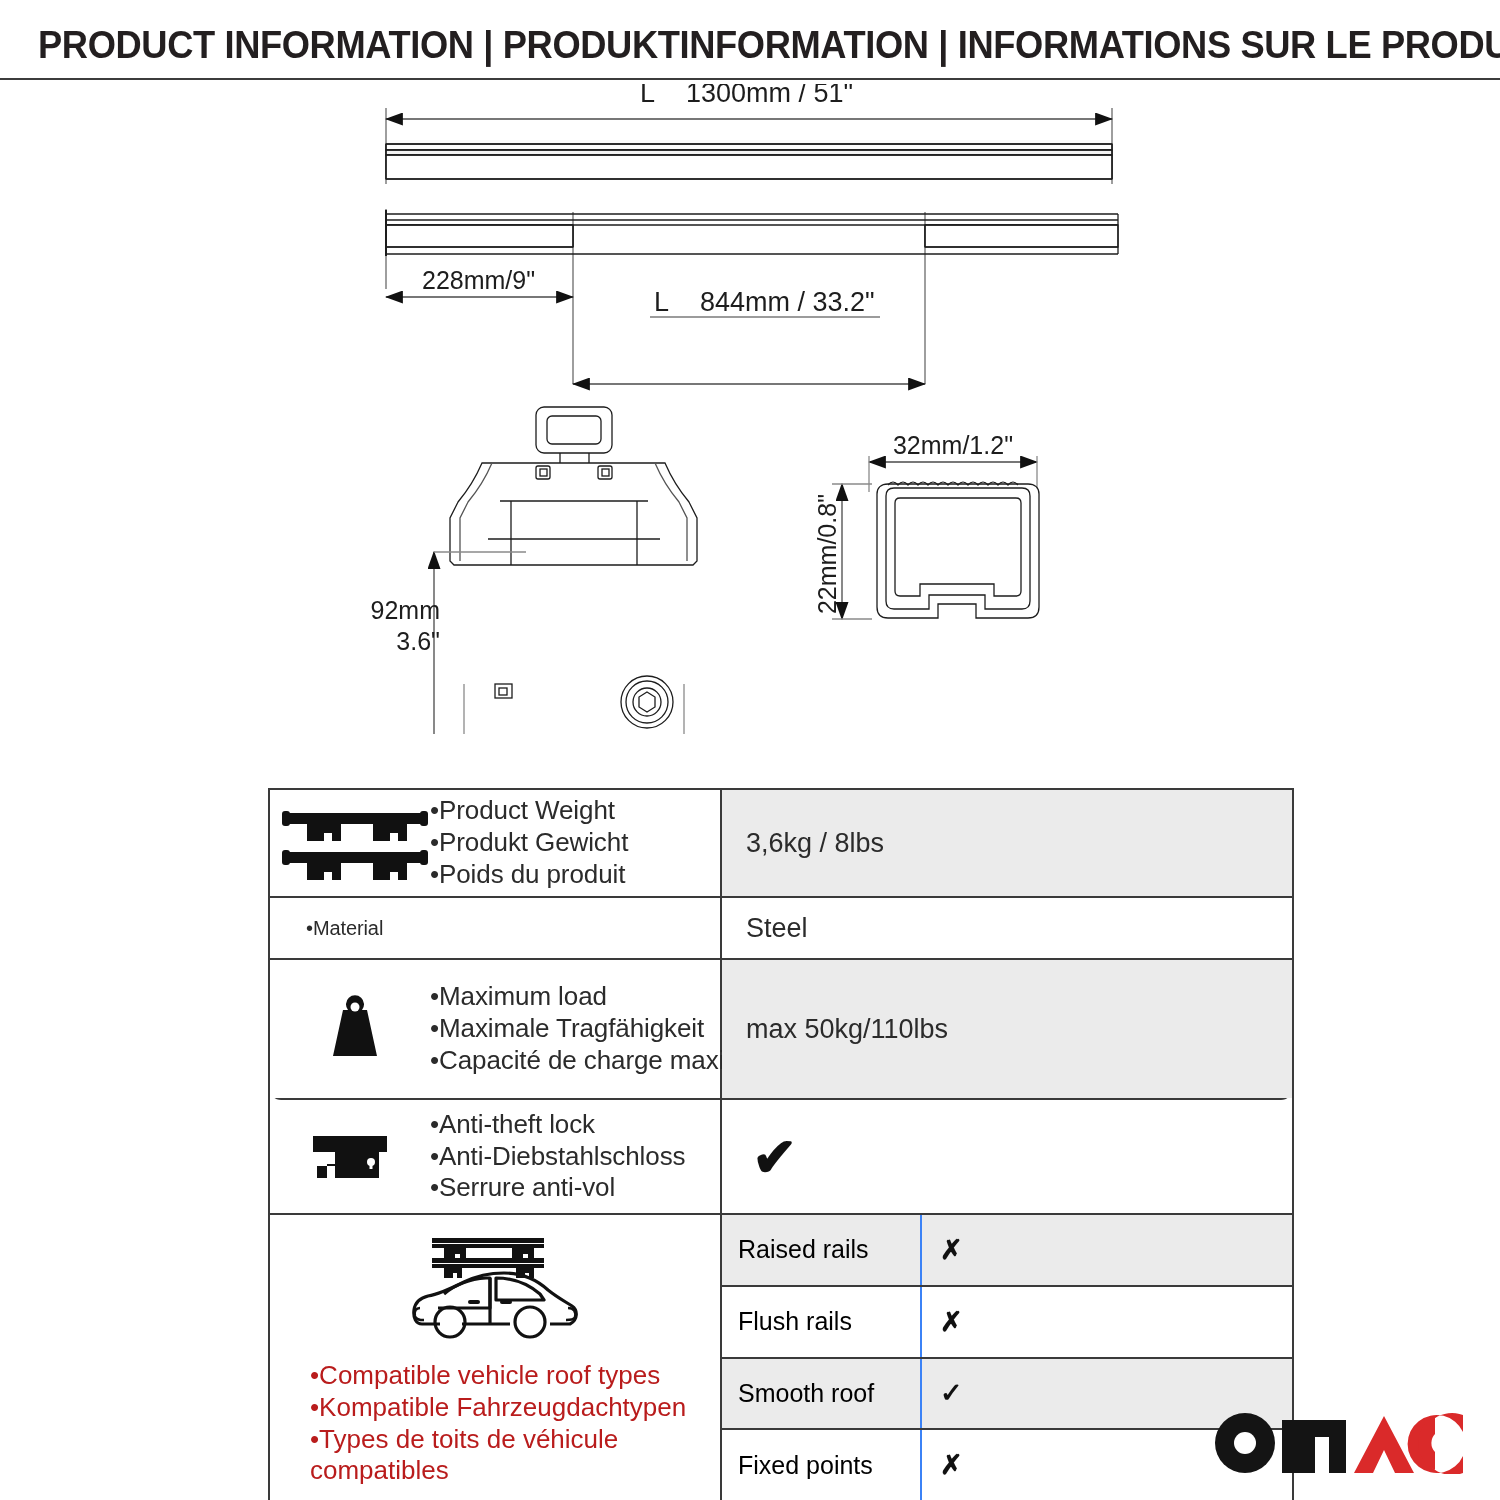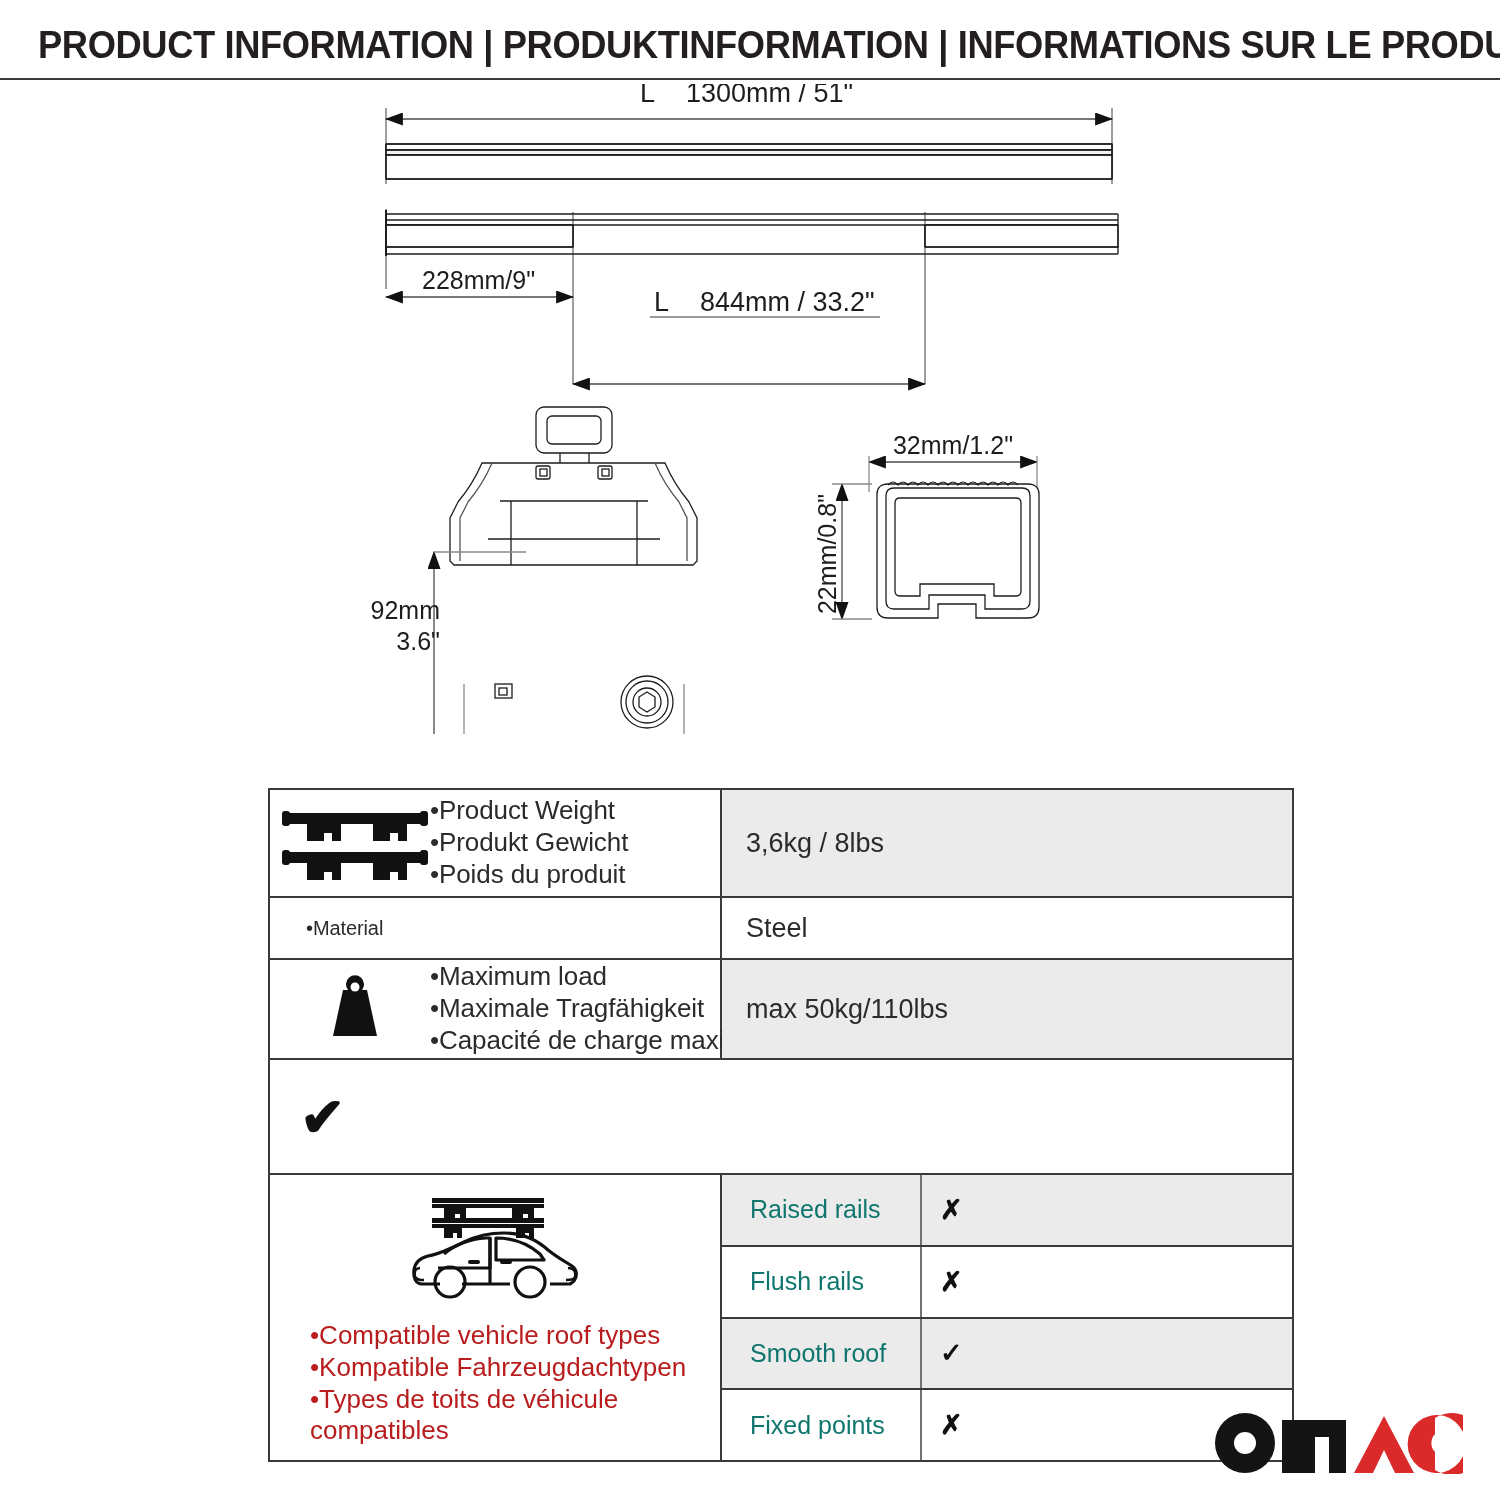--- a/index.html
+++ b/index.html
@@ -98,21 +98,21 @@
     font-size: 26px;
     line-height: 1.22;
     color: #2b2b2b;
     letter-spacing: -0.1px;
   }
   .label-lines div { white-space: nowrap; }
 
   
   #row-weight  { height: 108px; }
   #row-material{ height: 62px; }
-  #row-load    { height: 100px; }
+  #row-load    { height: 140px; border-radius: 11px; }
   #row-lock    { height: 115px; }
   #row-roof    { height: 285px; }
 
   #row-material .label-cell { padding-left: 36px; }
   #row-material .label-lines { font-size: 20px; }
 
   .check-mark {
     font-size: 54px;
     line-height: 1;
     font-weight: bold;
@@ -147,26 +147,26 @@
   .sub-row {
     flex: 1;
     display: flex;
     border-bottom: 2px solid #3a3a3a;
     box-sizing: border-box;
   }
   .sub-row:last-child { border-bottom: none; }
   .sub-name {
     width: 200px;
     box-sizing: border-box;
-    border-right: 2px solid #737373;
-    display: flex;
-    align-items: center;
-    padding-left: 28px;
+    border-right: 2px solid #3b82f6;
+    display: flex;
+    align-items: center;
+    padding-left: 16px;
     font-size: 25px;
-    color: #0f766e;
+    color: #000000;
   }
   .sub-val {
     flex: 1;
     display: flex;
     align-items: center;
     padding-left: 18px;
     font-size: 27px;
     font-weight: bold;
     color: #111;
   }
@@ -381,20 +381,39 @@
       <div class="label-lines">
         <div>•Maximum load</div>
         <div>•Maximale Tragfähigkeit</div>
         <div>•Capacité de charge maximale</div>
       </div>
     </div>
     <div class="value-cell gray">max 50kg/110lbs</div>
   </div>
 
   <div class="srow" id="row-lock">
+    <div class="label-cell">
+      <div class="icon-box">
+        <svg width="96" height="62" viewBox="0 0 96 62">
+          <g fill="#111">
+            <rect x="6" y="10" width="74" height="7"></rect>
+            <rect x="6" y="17" width="74" height="9"></rect>
+            <path d="M28,26 h44 v26 h-10 v-0 h-34 v-14 h-8 v14 h-10 v-12 h18 z"></path>
+            <path d="M28,26 h44 v26 h-12 v-12 h-12 v12 h-20 z"></path>
+            <circle cx="64" cy="36" r="4" fill="#fff"></circle>
+            <rect x="62.5" y="36" width="3" height="7" fill="#fff"></rect>
+          </g>
+        </svg>
+      </div>
+      <div class="label-lines">
+        <div>•Anti-theft lock</div>
+        <div>•Anti-Diebstahlschloss</div>
+        <div>•Serrure anti-vol</div>
+      </div>
+    </div>
     <div class="value-cell white">
       <span class="check-mark">✔</span>
     </div>
   </div>
 
   <div class="srow" id="row-roof">
     <div class="label-cell">
       <div id="roof-icon-wrap">
         <svg width="190" height="122" viewBox="0 0 190 122">
           <g fill="#111">

